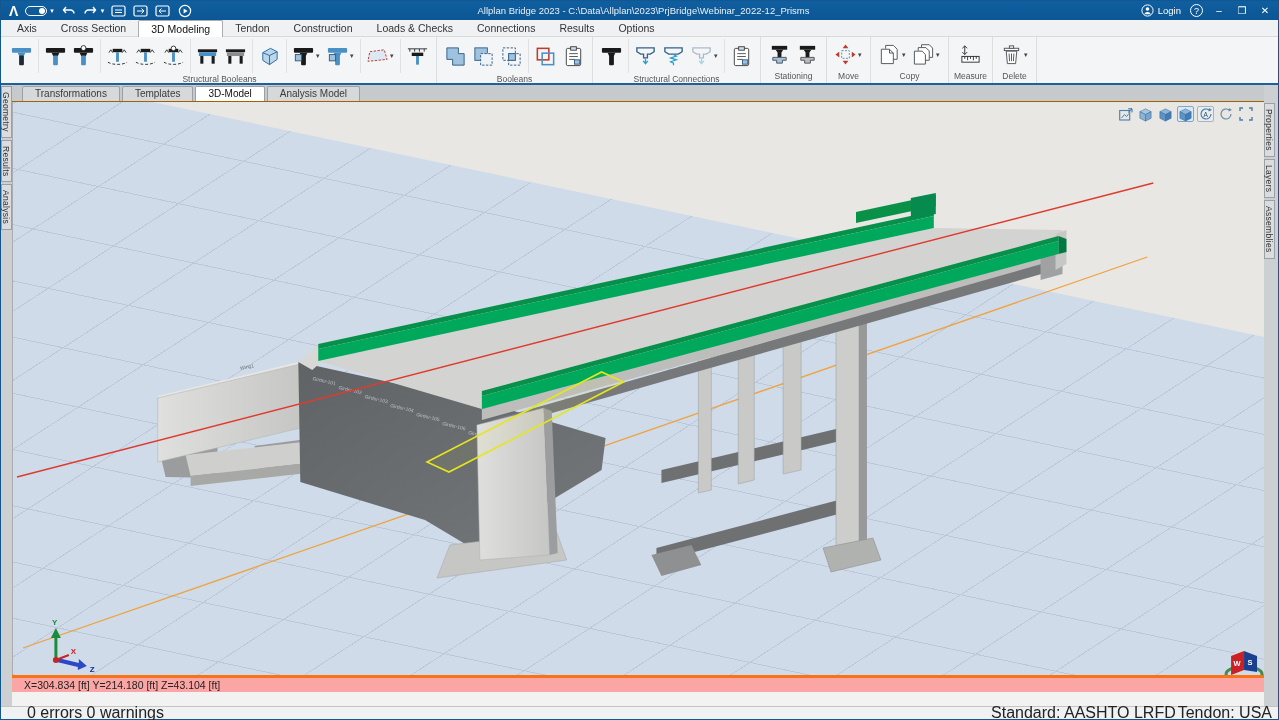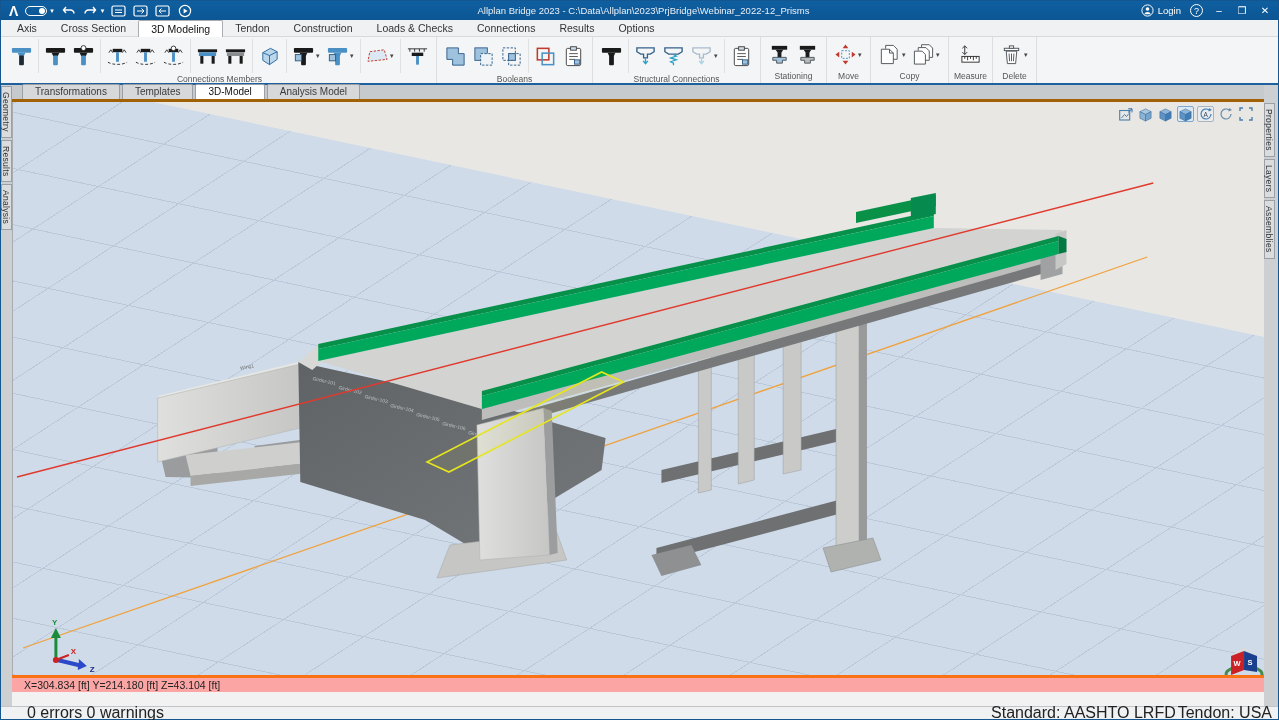--- a/index.html
+++ b/index.html
@@ -51,21 +51,21 @@
   .vstrip { width:11px; background:#ccd0d3; display:flex; flex-direction:column; align-items:center;
     padding-top:1px; }
   .vstrip.right { width:14px; align-items:flex-start; padding-top:18px; }
   .vtab { writing-mode:vertical-rl; font-size:8.5px; color:#333; background:#dadcde;
     border:1px solid #9aa0a5; padding:5px 0; margin-bottom:2px; width:11px; text-align:center;
     letter-spacing:.3px; }
   .main { flex:1; display:flex; flex-direction:column; min-width:0; }
 
   
   .tabrow { height:17px; background:#c7cacd; display:flex; align-items:flex-end; padding-left:10px;
-    flex:0 0 17px; border-bottom:3px solid #a16207; }
+    flex:0 0 17px; border-bottom:1px solid #a16207; }
   .dtab { font-size:10px; color:#3a3a3a; background:#d6d8da; border:1px solid #9aa0a5;
     border-bottom:none; padding:1px 12px 2px; margin-right:2px; border-radius:2px 2px 0 0; }
   .dtab.active { background:#fff; color:#111; }
 
   
   .viewport { position:relative; flex:1; min-height:0; background-color:#cfdbe9;
     background-image:
       repeating-linear-gradient(12deg, #bac8da 0 1px, transparent 1px 55px),
       repeating-linear-gradient(-33deg, #bcc9db 0 1px, transparent 1px 58px);
     border-left:1px solid #a8acb0; overflow:hidden; }
@@ -355,21 +355,21 @@
             </svg>
           </div>
         <span class="rdrop">▾</span>
         <div class="rsep"></div>
         <div class="ric">
             <svg>
               <use href="#i-sections"></use>
             </svg>
           </div>
       </div>
-      <div class="glabel">Connections Members</div>
+      <div class="glabel">Structural Booleans</div>
     </div>
 
     <div class="rgroup">
       <div class="ricons">
         <div class="ric">
             <svg>
               <use href="#i-bool-union"></use>
             </svg>
           </div>
         <div class="ric">

